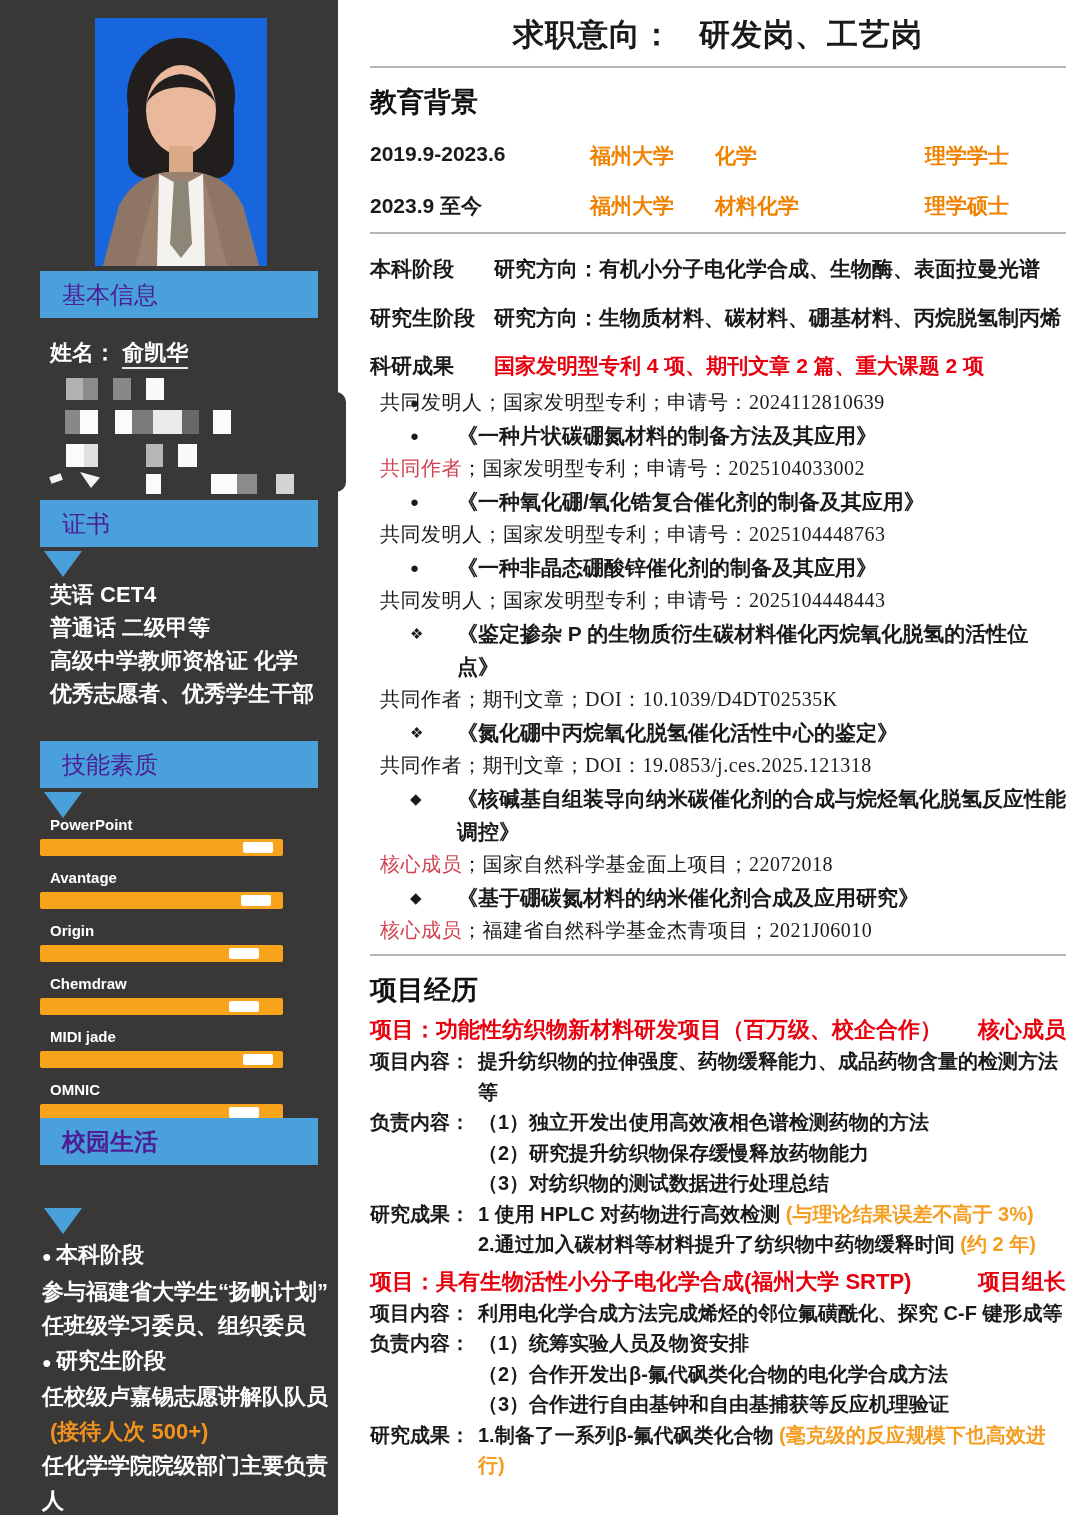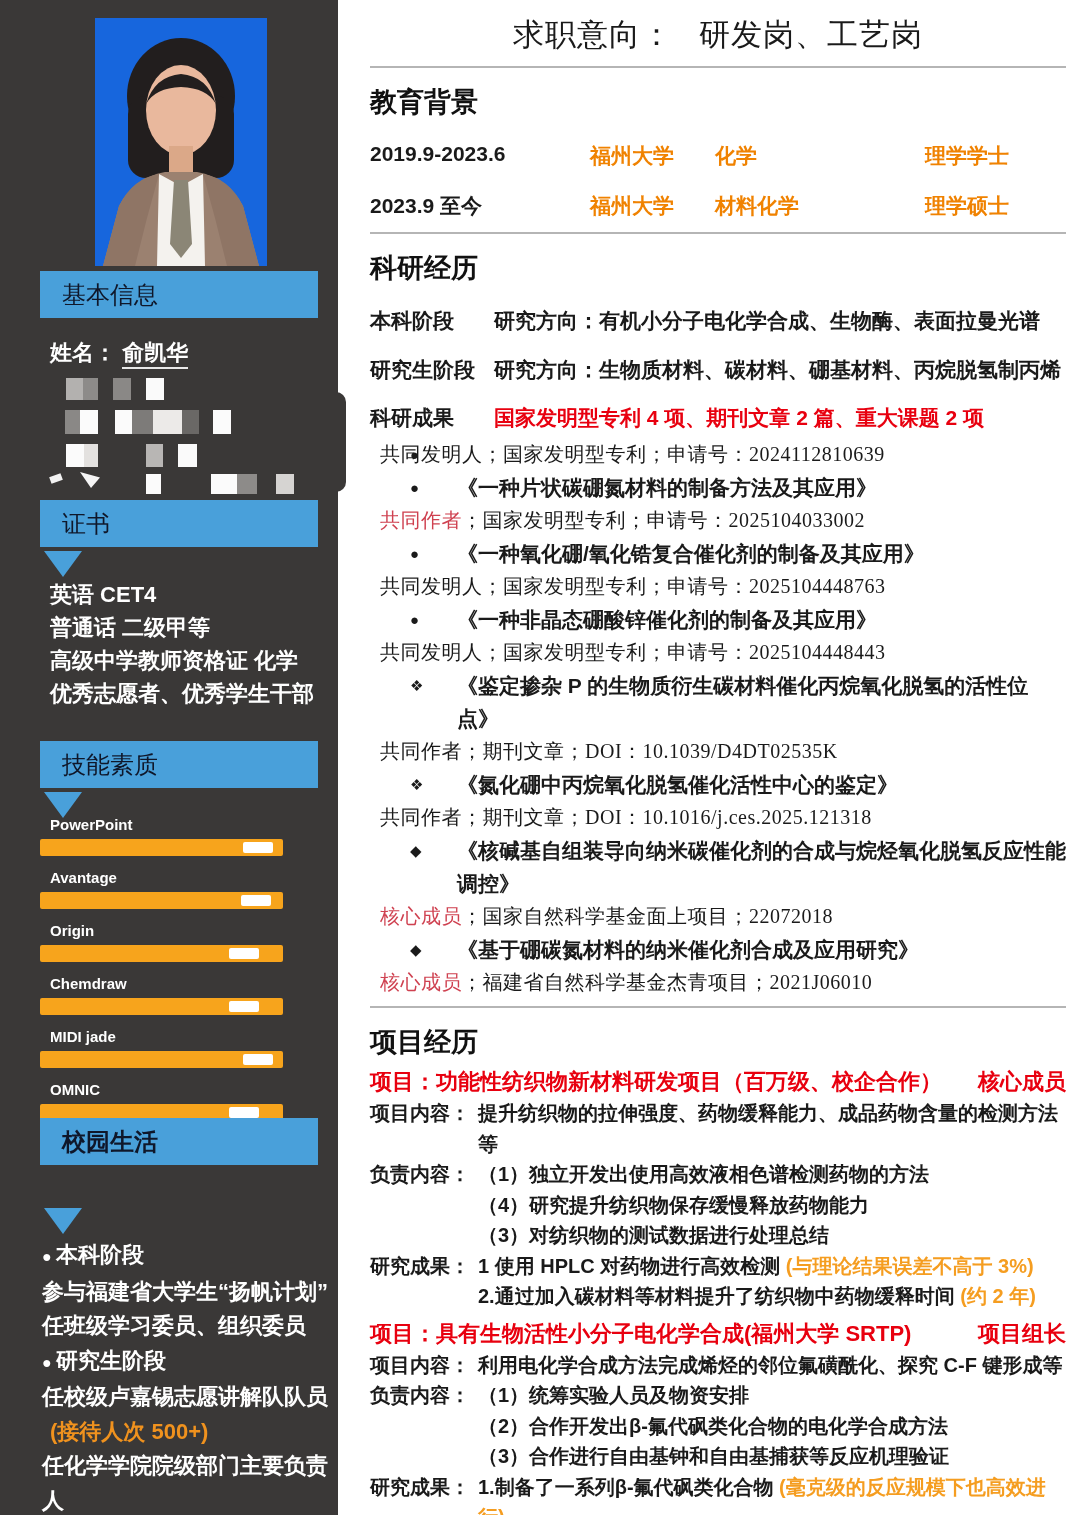--- a/index.html
+++ b/index.html
@@ -9,40 +9,40 @@
   }
   
   .sidebar{
     position:absolute;left:0;top:0;width:338px;height:1515px;
     background:#3a3837;color:#ffffff;
   }
   .sidebar .bump{position:absolute;left:320px;top:392px;width:26px;height:100px;background:#3a3837;border-radius:0 10px 10px 0;}
   .photo{position:absolute;left:95px;top:18px;width:172px;height:248px;background:#1766dd;overflow:hidden;}
   .bluebar{
     position:absolute;left:40px;width:278px;height:47px;background:#49a0da;
-    font-size:24px;line-height:47px;padding-left:22px;box-sizing:border-box;color:#0f172a;
+    font-size:24px;line-height:47px;padding-left:22px;box-sizing:border-box;color:#4c1d95;
   }
   .tri{position:absolute;left:44px;width:0;height:0;border-left:19px solid transparent;
     border-right:19px solid transparent;border-top:26px solid #49a0da;}
   .nameline{position:absolute;left:50px;top:338px;font-size:22px;font-weight:bold;}
   .uname{border-bottom:2px solid #e9e9e9;padding-bottom:2px;}
   .mosaic{position:absolute;left:0;top:372px;width:338px;height:128px;}
   .mosaic div{position:absolute;}
   .cert-list{position:absolute;left:50px;top:578px;font-size:22px;font-weight:bold;line-height:33px;}
   .skill-list{position:absolute;left:40px;top:816px;width:243px;}
   .skill{margin-bottom:13px;}
   .skill .sl{font-size:15px;font-weight:bold;margin:0 0 6px 10px;}
   .sbar{position:relative;width:243px;height:17px;background:#f7a41c;border-radius:2px;}
   .shandle{position:absolute;top:3px;width:30px;height:11px;background:#ffffff;border-radius:2px;}
   .campus-list{position:absolute;left:42px;top:1238px;font-size:22px;font-weight:bold;line-height:34.5px;width:290px;}
   .campus-list .dot::before{content:"● ";font-size:16px;}
   .campus-list .hl{color:#f0921e;padding-left:8px;}
   
   .main{position:absolute;left:338px;top:0;width:742px;box-sizing:border-box;padding:0 14px 0 32px;}
-  .title{ text-align:center;font-size:31px;font-weight:normal;margin-top:14px;letter-spacing:1px;}
+  .title{ text-align:center;font-size:31px;font-weight:bold;margin-top:14px;letter-spacing:1px;}
   .title .gap{display:inline-block;width:26px;}
   .rule{height:0;border-top:2px solid #b5b5b5;margin:0;}
   .r1{margin-top:10px;} .r2{margin-top:12px;} .r3{margin-top:8px;}
   h2{font-size:27px;font-weight:bold;margin:16px 0 0 0;color:#111;}
   
   .edu-row{display:grid;grid-template-columns:220px 125px 210px 1fr;font-size:21px;font-weight:bold;margin-top:22px;}
   .edu-row .o{color:#f08200;}
   
   .stage{display:grid;grid-template-columns:124px 1fr;font-size:21px;font-weight:bold;margin-top:21px;}
   .ach{display:grid;grid-template-columns:124px 1fr;font-size:21px;font-weight:bold;margin-top:20px;}
@@ -201,21 +201,20 @@
   </div>
       <div class="edu-row">
     <span>2023.9 至今</span>
     <span class="o">福州大学</span>
     <span class="o">材料化学</span>
     <span class="o">理学硕士</span>
   </div>
     </div>
   <div class="rule r2"></div>
 
-  <h2>科研经历</h2>
   <div id="stage-rows">
       <div class="stage">
     <span>本科阶段</span>
     <span>研究方向：有机小分子电化学合成、生物酶、表面拉曼光谱</span>
   </div>
       <div class="stage">
     <span>研究生阶段</span>
     <span>研究方向：生物质材料、碳材料、硼基材料、丙烷脱氢制丙烯</span>
   </div>
     </div>
@@ -267,21 +266,21 @@
     <div class="res-detail">
       <span class="lead">共同作者</span><span class="rest">；期刊文章；DOI：10.1039/D4DT02535K</span>
     </div>
   </div>
       <div class="res-item">
     <div class="res-title">
       <span class="bullet">❖</span>
       <span class="t">《氮化硼中丙烷氧化脱氢催化活性中心的鉴定》</span>
     </div>
     <div class="res-detail">
-      <span class="lead">共同作者</span><span class="rest">；期刊文章；DOI：10.1016/j.ces.2025.121318</span>
+      <span class="lead">共同作者</span><span class="rest">；期刊文章；DOI：19.0853/j.ces.2025.121318</span>
     </div>
   </div>
       <div class="res-item">
     <div class="res-title">
       <span class="bullet">◆</span>
       <span class="t">《核碱基自组装导向纳米碳催化剂的合成与烷烃氧化脱氢反应性能调控》</span>
     </div>
     <div class="res-detail">
       <span class="lead kred">核心成员</span><span class="rest">；国家自然科学基金面上项目；22072018</span>
     </div>
@@ -306,21 +305,21 @@
       <span class="prole">核心成员</span>
     </div>
     <div class="p-row">
       <span class="plbl content-lbl">项目内容：</span>
       <span class="ptext">提升纺织物的拉伸强度、药物缓释能力、成品药物含量的检测方法等</span>
     </div>
     <div class="p-row">
       <span class="plbl duty-lbl">负责内容：</span>
       <div class="duty-col">
             <div>（1）独立开发出使用高效液相色谱检测药物的方法</div>
-            <div>（4）研究提升纺织物保存缓慢释放药物能力</div>
+            <div>（2）研究提升纺织物保存缓慢释放药物能力</div>
             <div>（3）对纺织物的测试数据进行处理总结</div>
           </div>
     </div>
     <div class="p-row">
       <span class="plbl res-lbl">研究成果：</span>
       <div class="res-col">
             <div><span>1 使用 HPLC 对药物进行高效检测 </span><span class="orange">(与理论结果误差不高于 3%)</span></div>
             <div><span>2.通过加入碳材料等材料提升了纺织物中药物缓释时间 </span><span class="orange">(约 2 年)</span></div>
           </div>
     </div>

